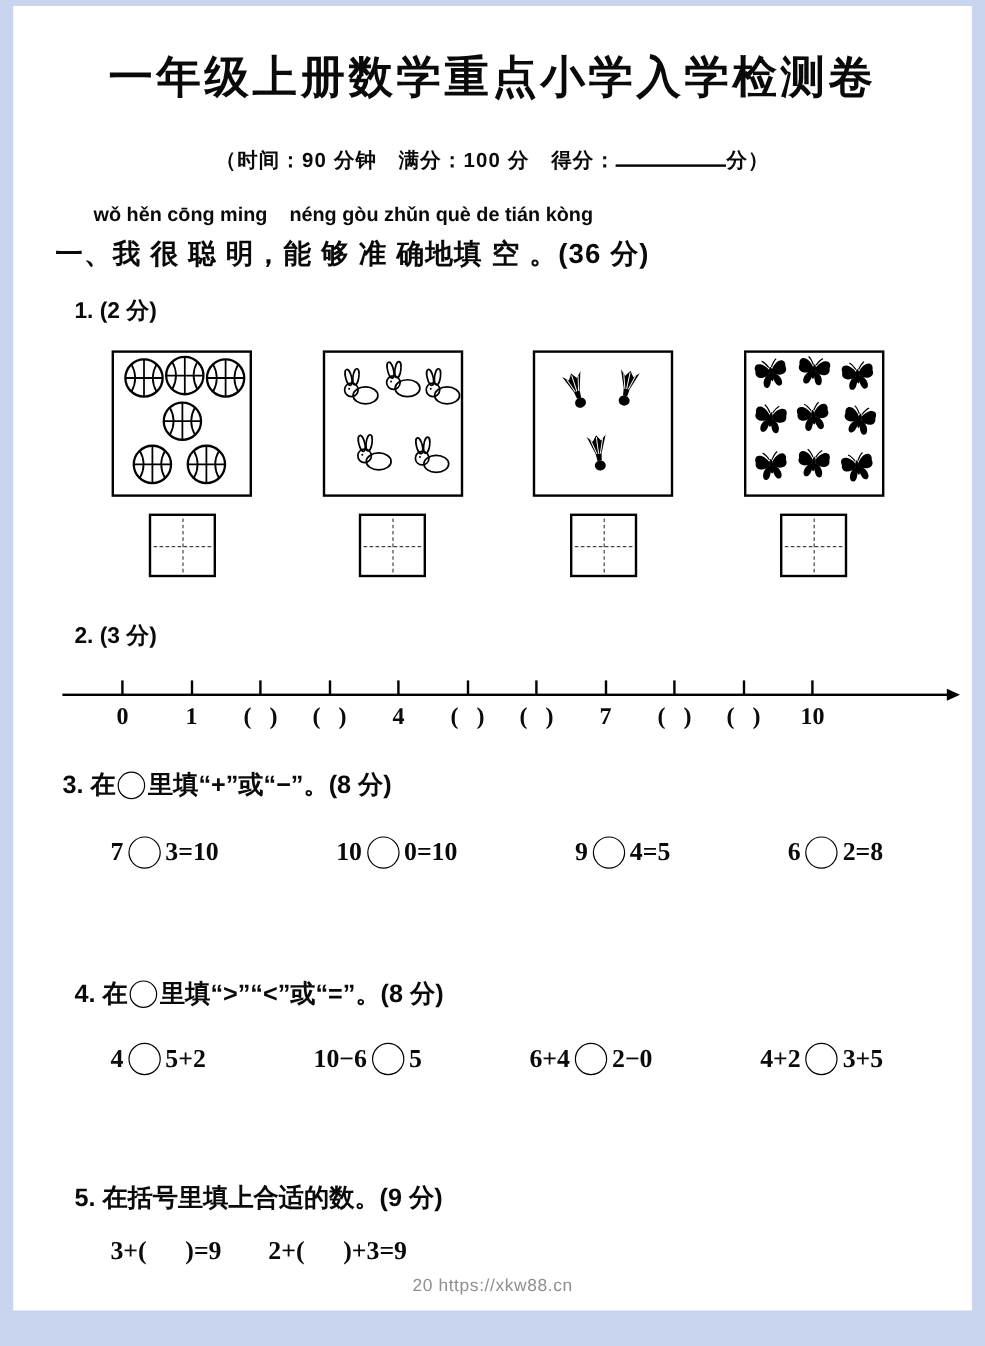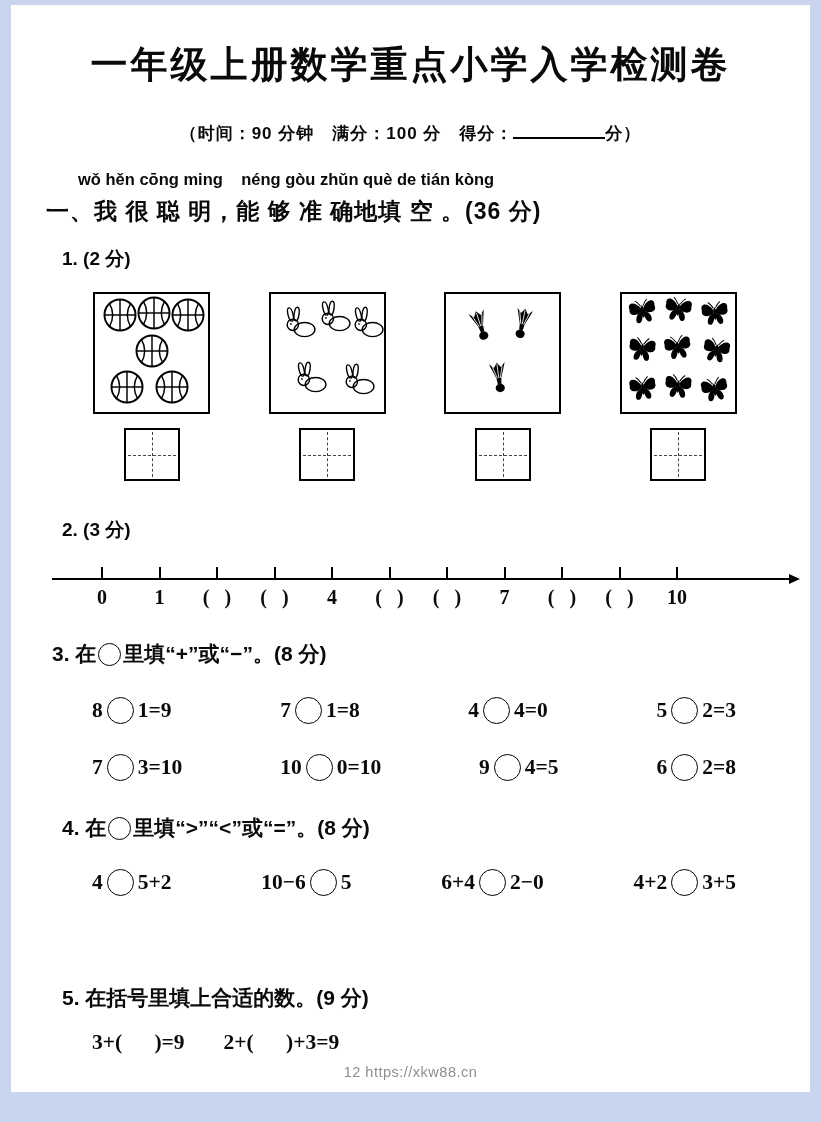--- a/index.html
+++ b/index.html
@@ -351,26 +351,20 @@
     <span class="nl-label" style="left: 567.5px;">(   )</span>
     <span class="nl-tick" style="left: 625px;"></span>
     <span class="nl-label" style="left: 625px;">10</span>
   </div>
 
 <div class="abs q3-heading qheading">
   <span>3. 在</span><span class="circle-inline"></span><span>里填“+”或“−”。(8 分)</span>
 </div>
 <div class="abs q3-rows eq-wrap">
     <div class="eq-row">
-      <span class="eq-item"><span>8</span><span class="circle-blank"></span><span>1=9</span></span>
-      <span class="eq-item"><span>7</span><span class="circle-blank"></span><span>1=8</span></span>
-      <span class="eq-item"><span>4</span><span class="circle-blank"></span><span>4=0</span></span>
-      <span class="eq-item"><span>5</span><span class="circle-blank"></span><span>2=3</span></span>
-    </div>
-    <div class="eq-row">
       <span class="eq-item"><span>7</span><span class="circle-blank"></span><span>3=10</span></span>
       <span class="eq-item"><span>10</span><span class="circle-blank"></span><span>0=10</span></span>
       <span class="eq-item"><span>9</span><span class="circle-blank"></span><span>4=5</span></span>
       <span class="eq-item"><span>6</span><span class="circle-blank"></span><span>2=8</span></span>
     </div>
   </div>
 
 <div class="abs q4-heading qheading">
   <span>4. 在</span><span class="circle-inline"></span><span>里填“&gt;”“&lt;”或“=”。(8 分)</span>
 </div>
@@ -382,13 +376,13 @@
       <span class="eq-item"><span>4+2</span><span class="circle-blank"></span><span>3+5</span></span>
     </div>
   </div>
 
 <div class="abs q5-heading qheading">5. 在括号里填上合适的数。(9 分)</div>
 <div class="abs q5-row">
     <span class="q5-item">3+(      )=9</span>
     <span class="q5-item">2+(      )+3=9</span>
   </div>
 
-<div class="abs footer">12 https://xkw88.cn</div>
+<div class="abs footer">20 https://xkw88.cn</div>
 
 </body></html>

